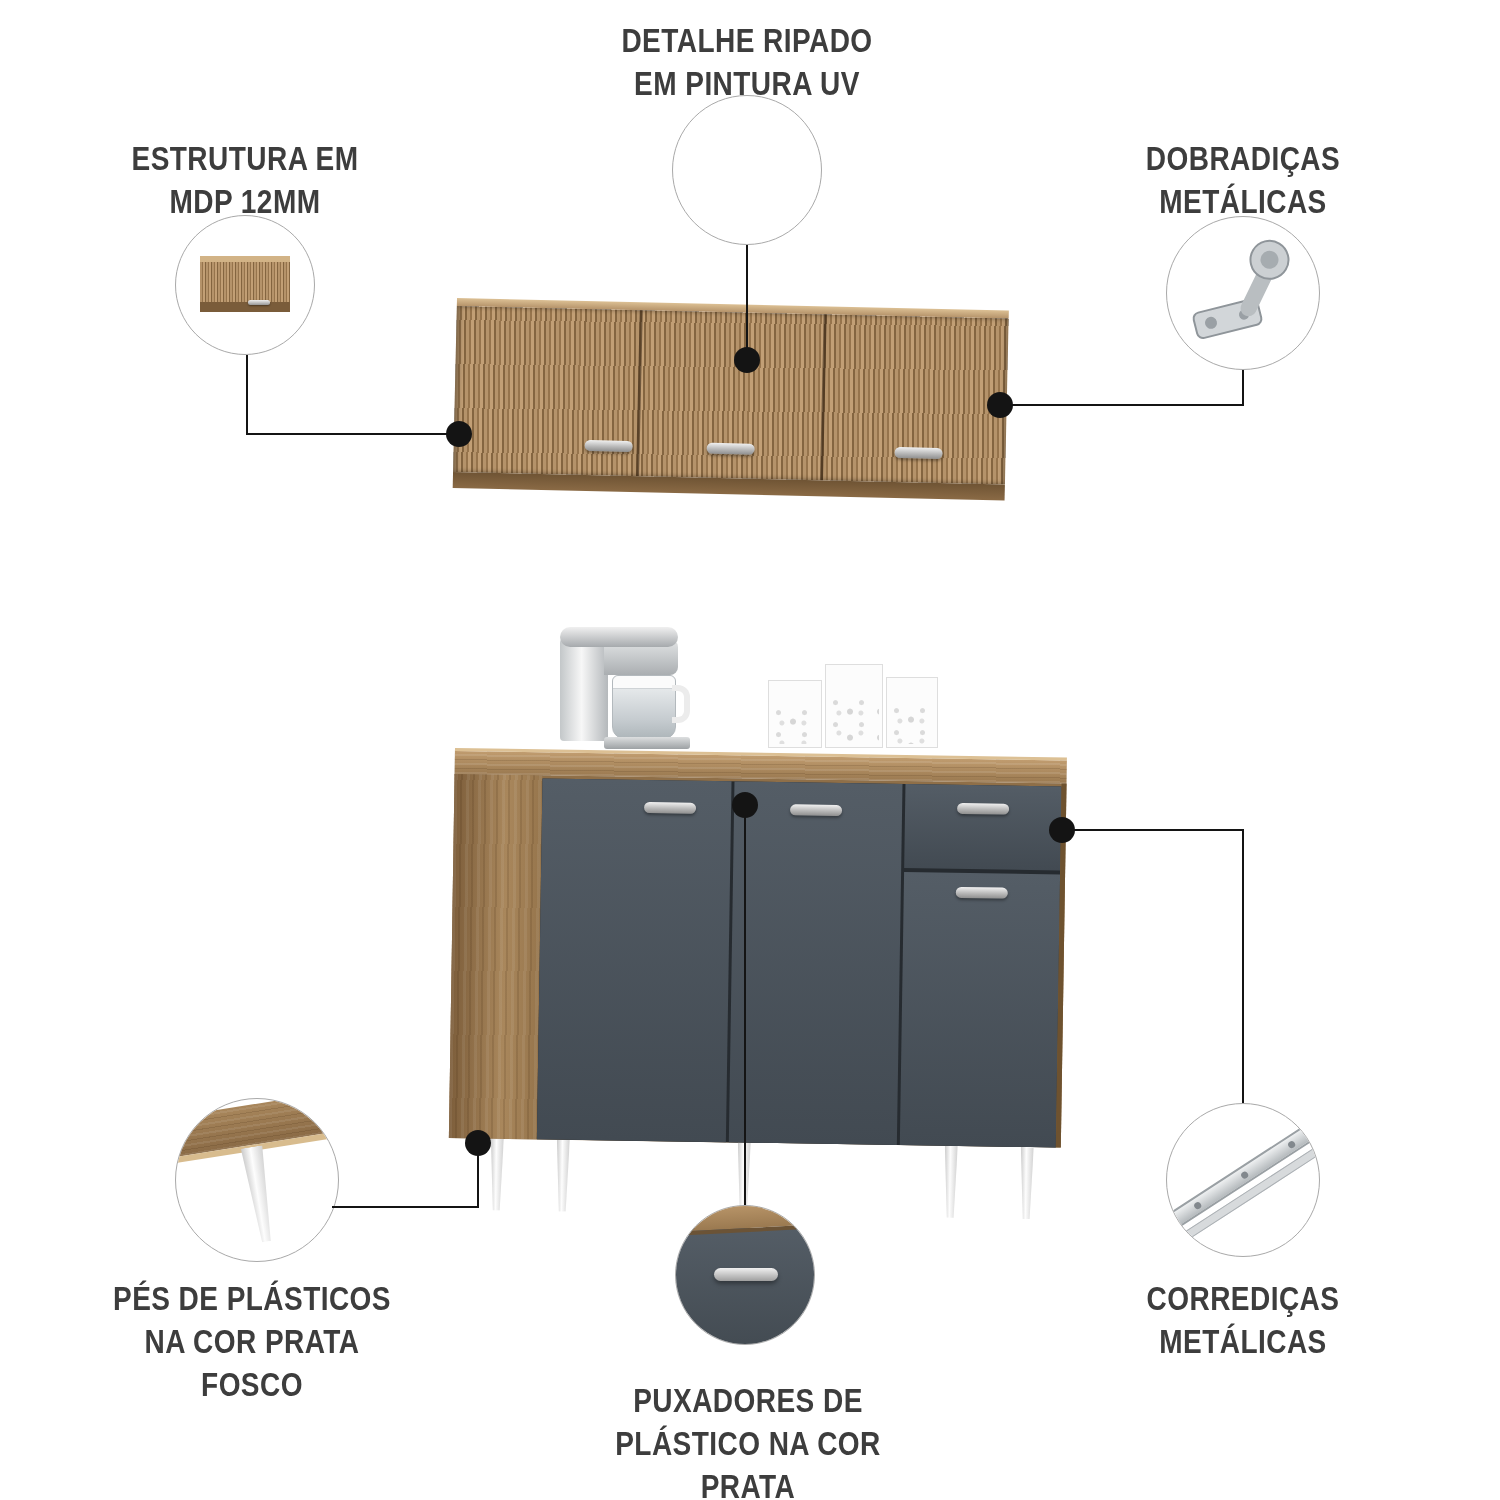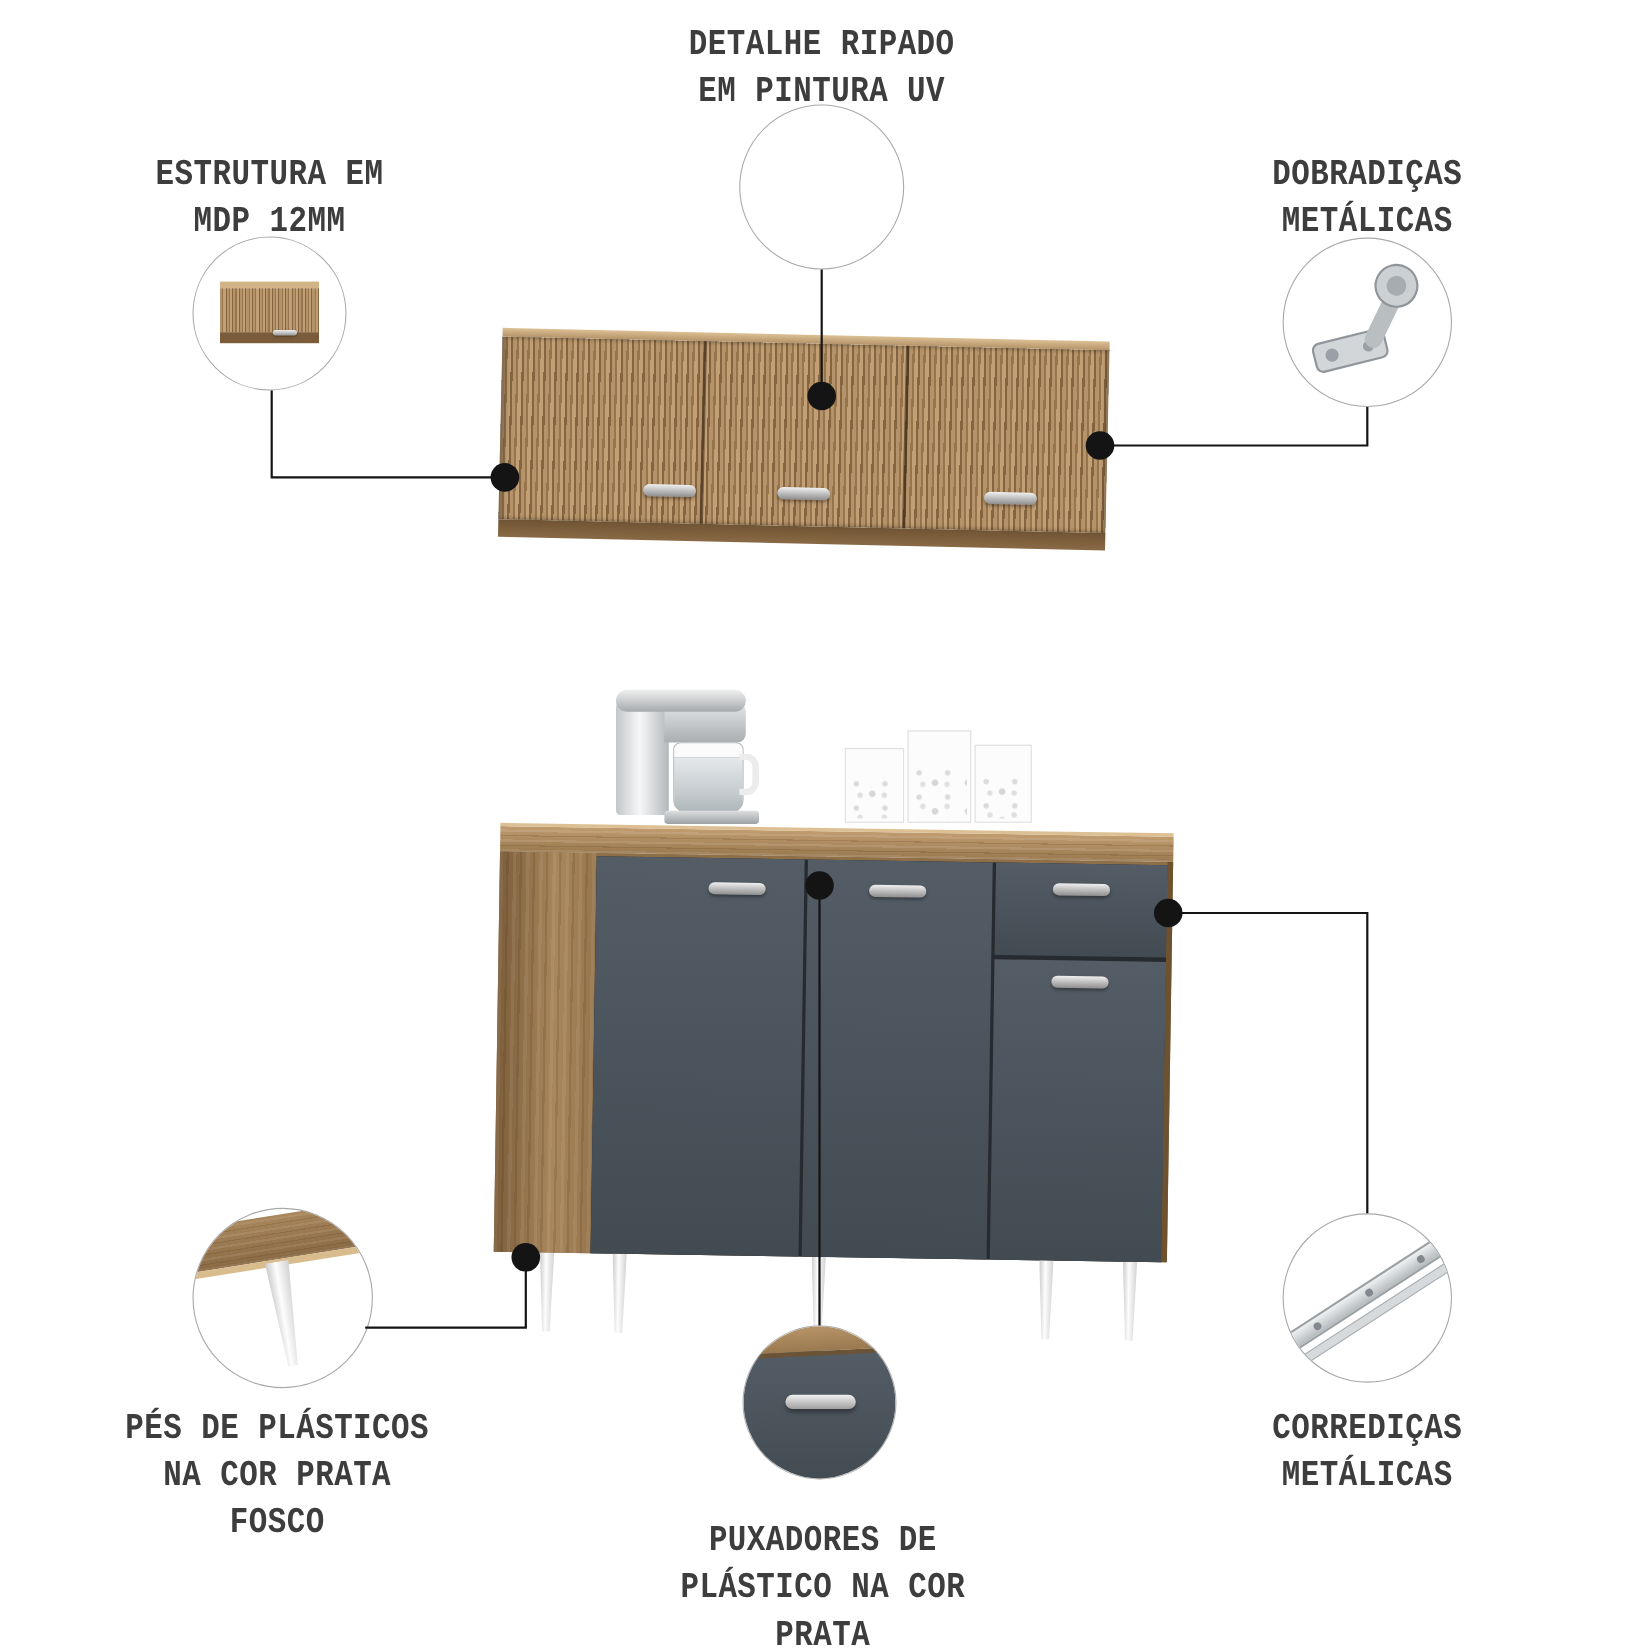--- a/index.html
+++ b/index.html
@@ -1,19 +1,19 @@
 <!DOCTYPE html>
 <html style="--wood: #a9875c; --wood-dark: #7a5c3a; --wood-light: #d2b386; --door-gray: #4a525b; --handle-silver: #c9c9c9; --leg-white: #fdfdfd; --line: #141414; --text: #3d3d3d; --background: #ffffff;"><head>
 <meta charset="utf-8">
 <style>
   * { margin:0; padding:0; box-sizing:border-box; }
   html,body { background:#fff; }
   .canvas {
     position:relative; width:1500px; height:1500px; background:var(--background,#fff);
-    font-family:Liberation Mono, monospace; overflow:hidden;
+    font-family:Liberation Sans, sans-serif; overflow:hidden;
   }
 
   
   .callout-label {
     position:absolute; text-align:center; font-size:33px; font-weight:bold;
     letter-spacing:.5px; line-height:1.3; color:var(--text,#3d3d3d);
     white-space:pre-line; transform:scaleX(.85);
   }
   .label-slats     { left:587px;  top:20px;   width:320px; }
   .label-structure { left:85px;   top:138px;  width:320px; }

